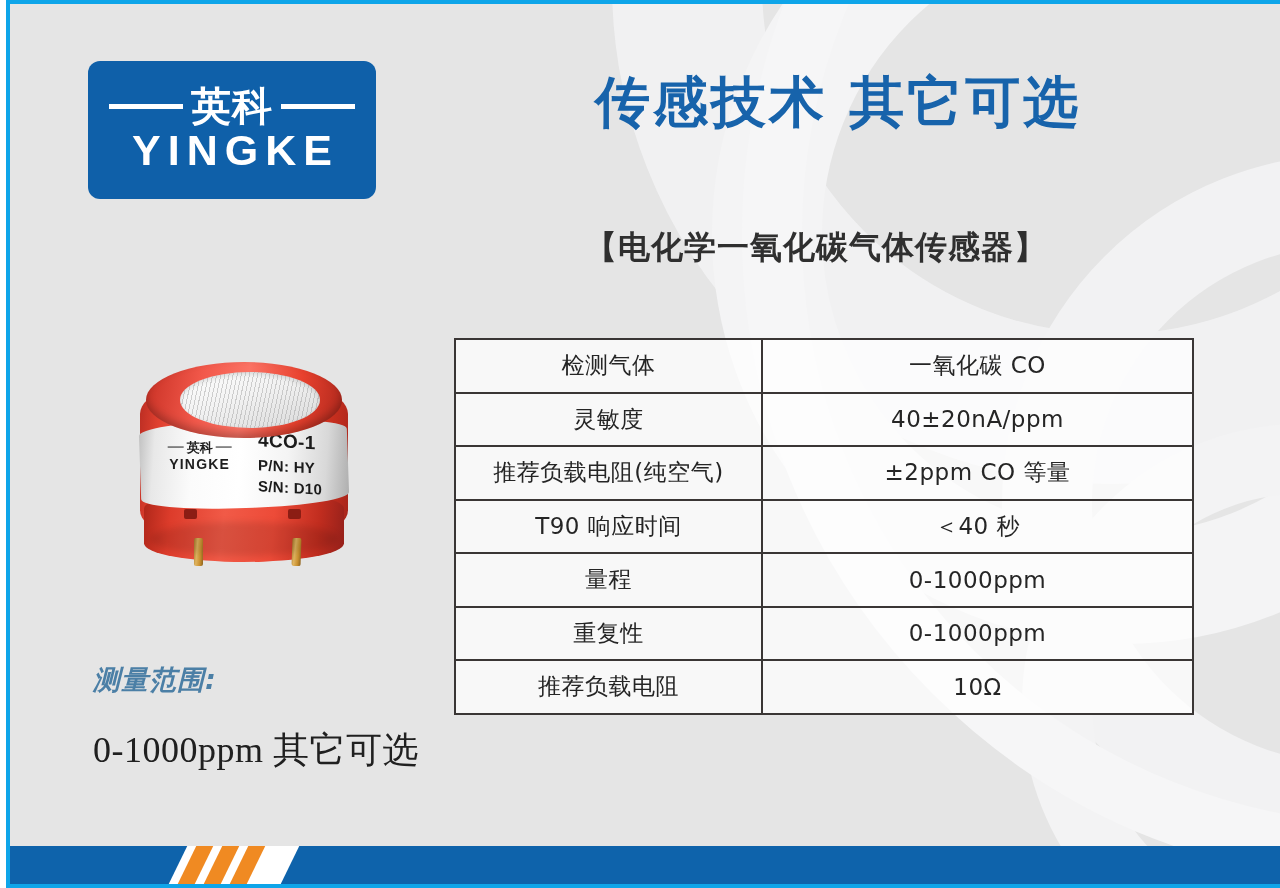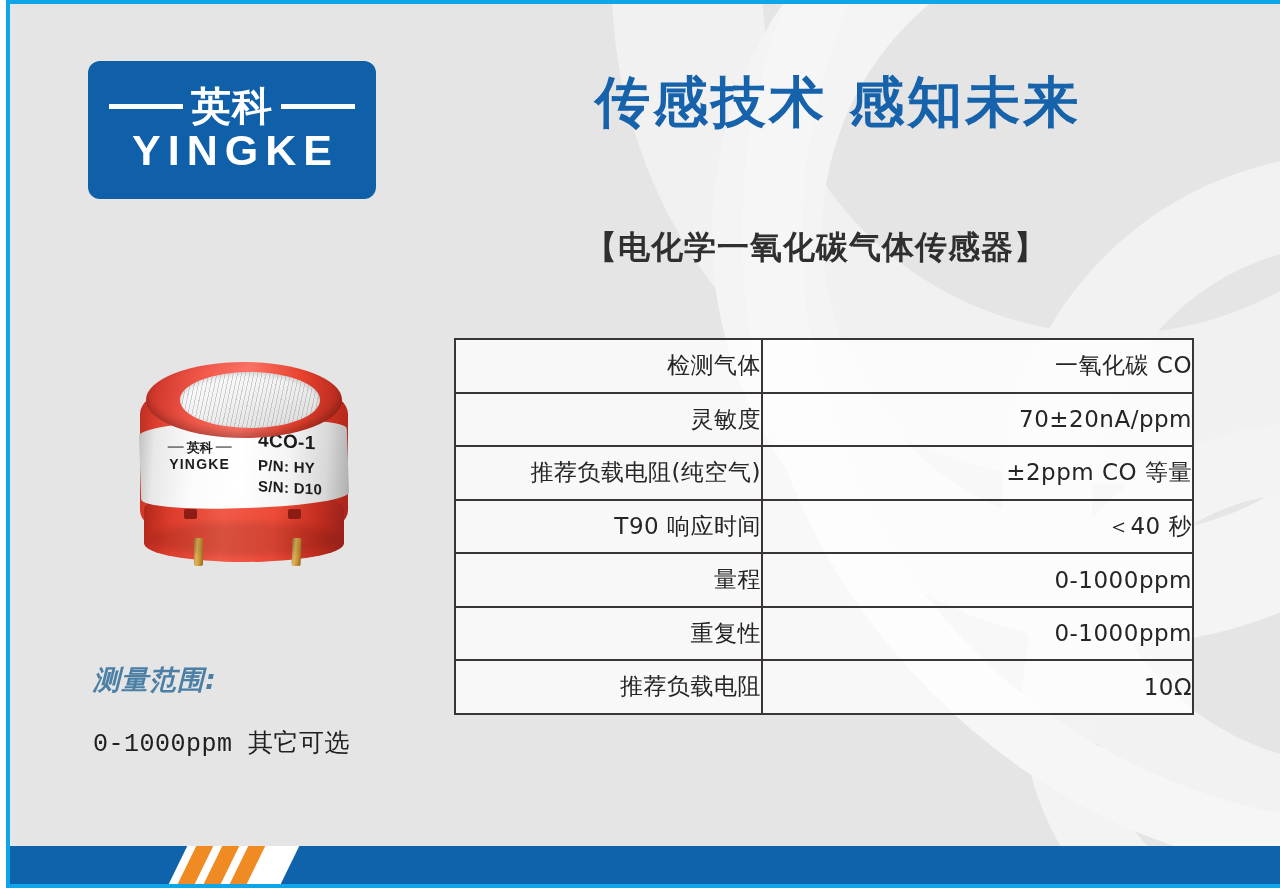--- a/index.html
+++ b/index.html
@@ -129,21 +129,21 @@
   .spec-table {
     position: absolute;
     left: 444px; top: 334px;
     width: 740px;
     border-collapse: collapse;
     background: transparent;
   }
   .spec-table td {
     border: 2px solid #3a3635;
     height: 53.5px;
-    text-align: right;
+    text-align: center;
     vertical-align: middle;
     color: #252525;
     font-size: 23px;
     letter-spacing: .5px;
     font-family: "DejaVu Sans", "Liberation Sans", sans-serif;
     background: rgba(255,255,255,0.72);
   }
   .spec-table td.k { width: 308px; }
   .spec-table td.v { width: 432px; }
 
@@ -291,25 +291,25 @@
     font-size: 27px;
     font-weight: 600;
     color: #4b7fa6;
     letter-spacing: 1px;
     font-family: "DejaVu Sans", "Liberation Sans", sans-serif;
     font-style: italic;
   }
   .range-value {
     position: absolute;
     left: 83px; top: 722px;
-    font-size: 25px;
+    font-size: 36px;
     color: #202020;
     letter-spacing: .5px;
     white-space: nowrap;
-    font-family: Liberation Mono, monospace;
+    font-family: Liberation Serif, serif;
   }
 
   
   .footer {
     position: absolute;
     left: 0; bottom: 0;
     width: 1280px; height: 38px;
     background: #0e63ab;
     overflow: hidden;
   }
@@ -346,21 +346,21 @@
 
   <div class="logo-box">
     <div class="logo-top">
       <i class="logo-rule"></i>
       <span class="logo-cn">英科</span>
       <i class="logo-rule"></i>
     </div>
     <div class="logo-en">YINGKE</div>
   </div>
 
-  <div class="tagline">传感技术 感知未来</div>
+  <div class="tagline">传感技术 其它可选</div>
 
   <div class="product-title">【电化学一氧化碳气体传感器】</div>
 
   <div class="product-photo">
     <div class="sensor">
       <div class="body-cyl"></div>
       <div class="base-cyl"></div>
       <div class="notch n1"></div>
       <div class="notch n2"></div>
       <div class="pin p1"></div>
@@ -390,21 +390,21 @@
   </div>
 
   <table class="spec-table">
     <tbody>
       <tr>
         <td class="k">检测气体</td>
         <td class="v">一氧化碳 CO</td>
       </tr>
       <tr>
         <td class="k">灵敏度</td>
-        <td class="v">70±20nA/ppm</td>
+        <td class="v">40±20nA/ppm</td>
       </tr>
       <tr>
         <td class="k">推荐负载电阻(纯空气)</td>
         <td class="v">±2ppm CO 等量</td>
       </tr>
       <tr>
         <td class="k">T90 响应时间</td>
         <td class="v">＜40 秒</td>
       </tr>
       <tr>

